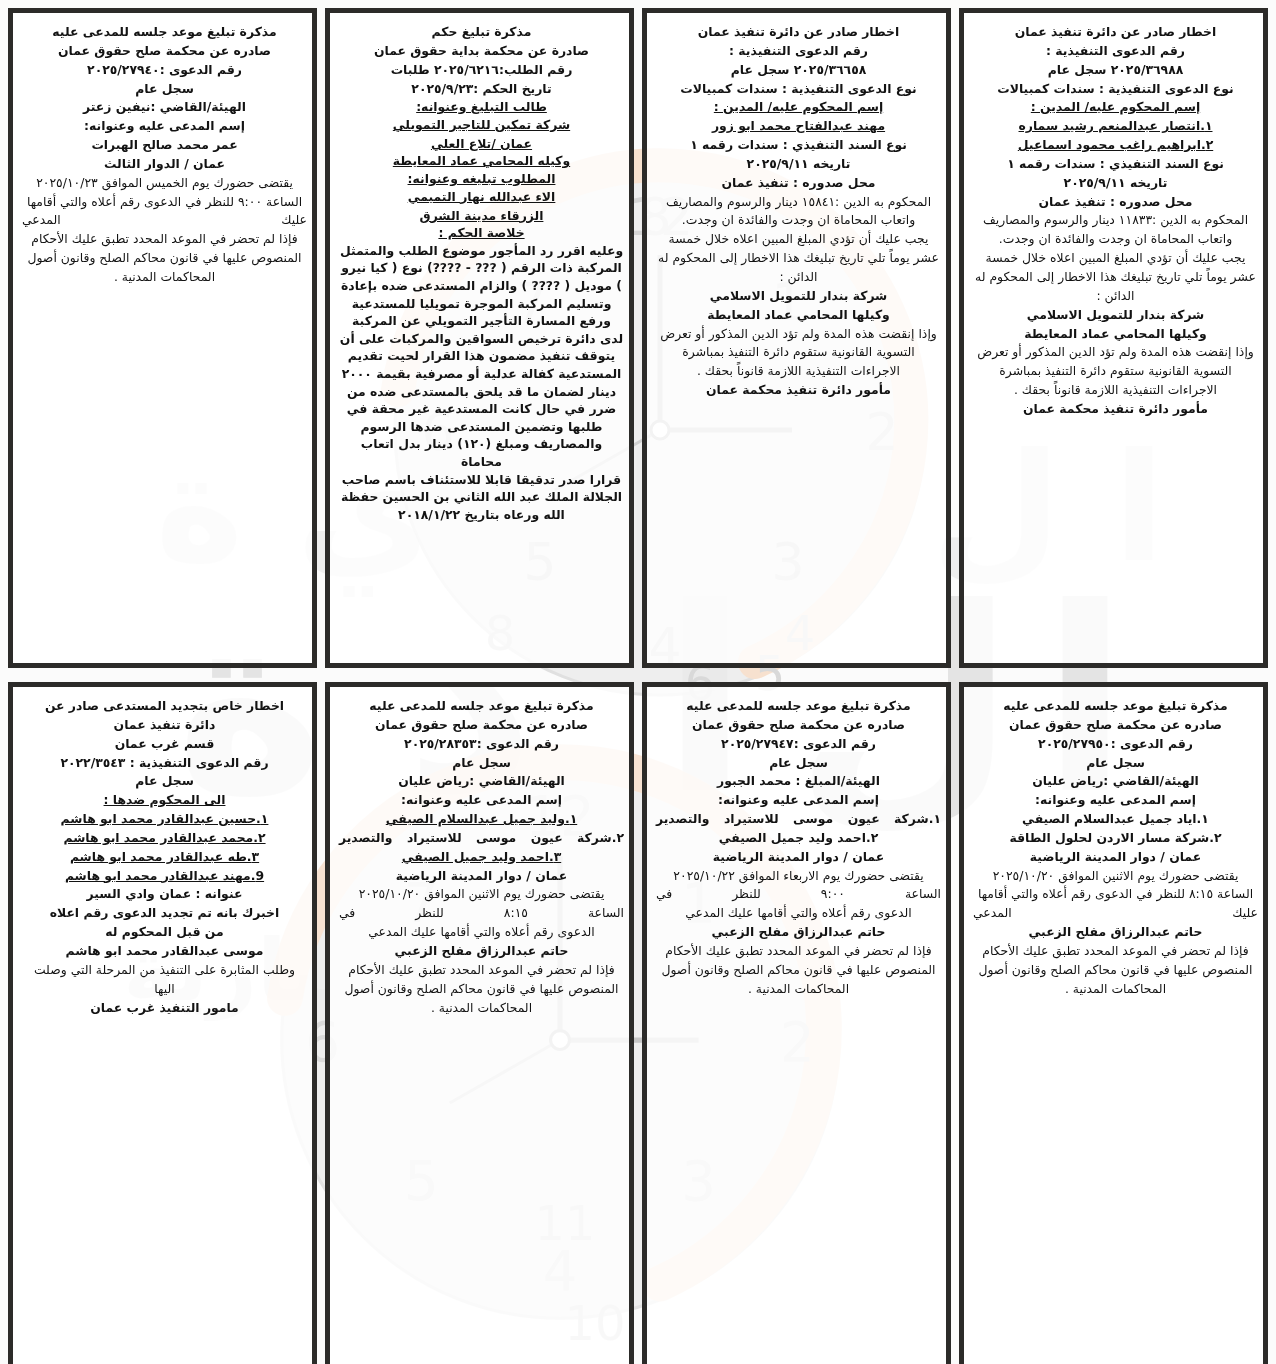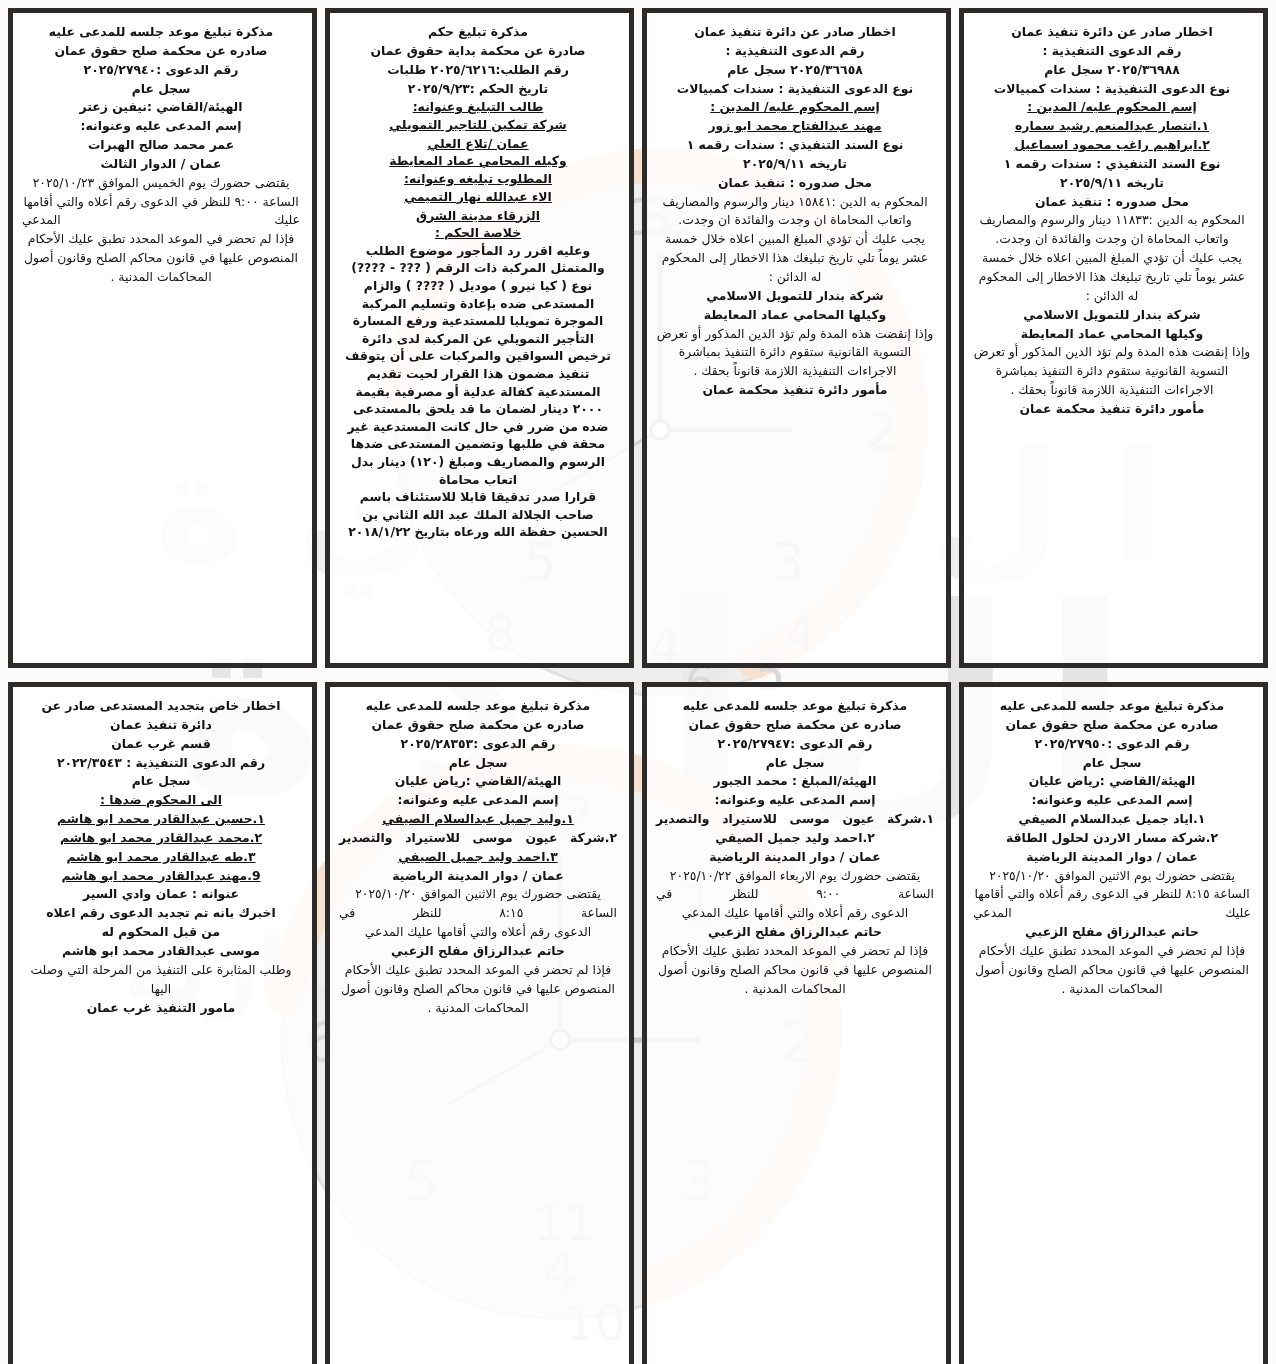--- a/index.html
+++ b/index.html
@@ -36,21 +36,21 @@
     grid-template-rows: 660px 690px;
     column-gap: 8px;
     row-gap: 14px;
     padding: 8px 8px 6px 8px;
     height: 1364px;
   }
 
   .notice {
     border: 5px solid #2c2b29;
     background: rgba(255,255,255,0.82);
-    padding: 10px 12px 8px 9px;
+    padding: 10px 5px 8px 9px;
     overflow: hidden;
     display: flex;
     flex-direction: column;
     line-height: 1.52;
     color: #131313;
   }
 
   .notice .ln {
     display: block;
     font-size: 12.4px;

